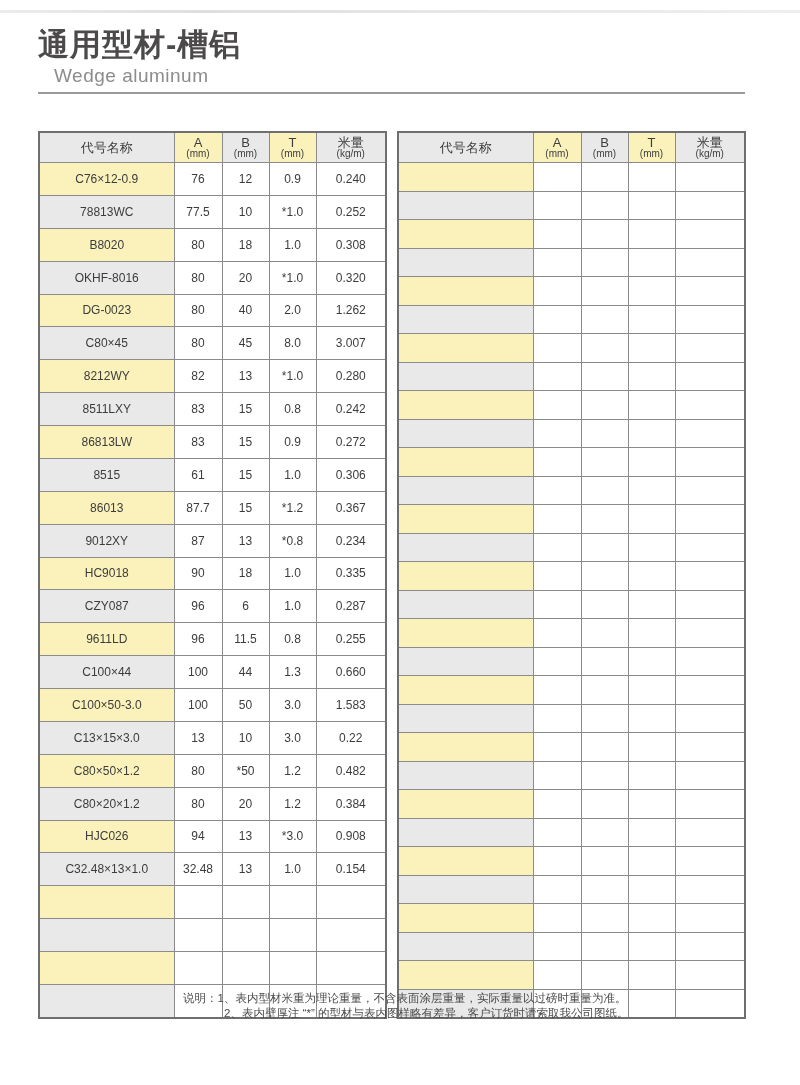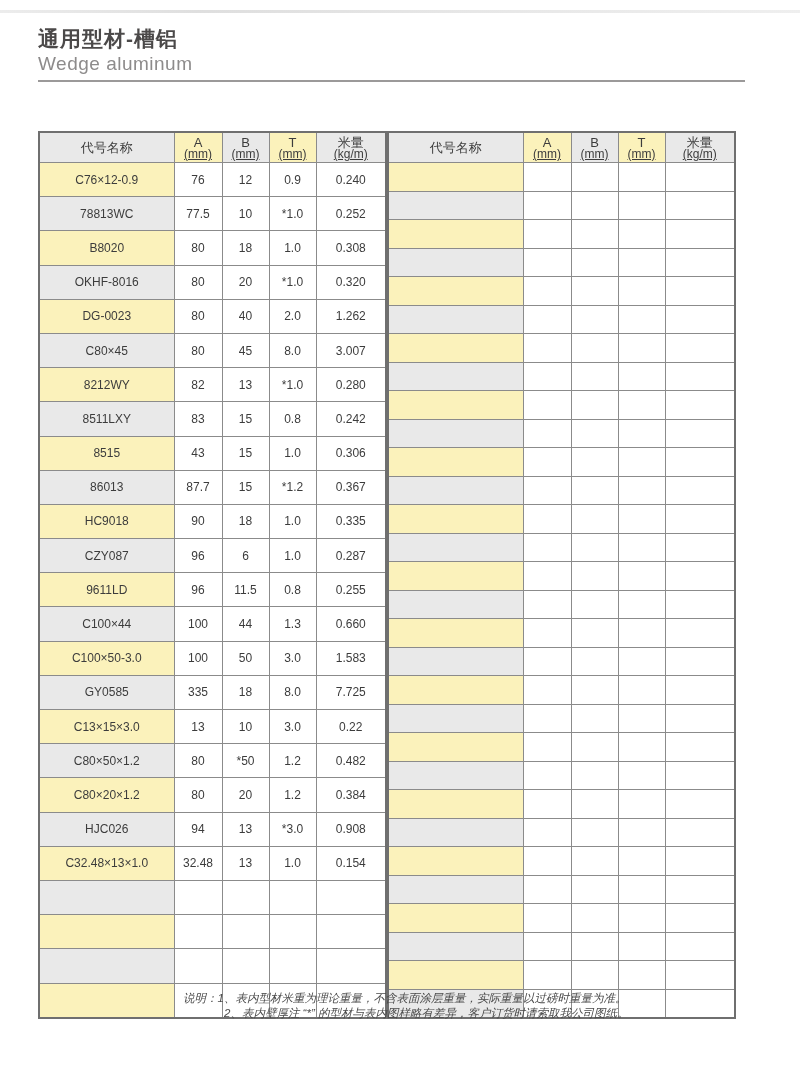--- a/index.html
+++ b/index.html
@@ -16,59 +16,59 @@
   
   .top-streak {
     position: absolute; top: 10px; left: 0; width: 800px; height: 3px;
     background: linear-gradient(to right, #e9e9e9, #d9d9d9 25%, #e3e3e3 60%, #ececec);
     opacity: 0.85;
   }
 
   
   .hdr { position: absolute; left: 38px; top: 27px; width: 707px; }
   .hdr h1 {
-    margin: 0; font-size: 21px; font-weight: bold;
+    margin: 0; font-size: 31px; font-weight: bold;
     color: #4b4949; letter-spacing: 1px; line-height: 1.15;
   }
   .hdr .sub {
-    margin-top: 2px; font-size: 19px; color: #8d8b8b; letter-spacing: 0.5px;
+    margin-top: 2px; font-size: 19px; color: #8d8b8b; letter-spacing: 0.5px; margin-left: 16px;
   }
   .hdr .rule { margin-top: 5px; height: 2px; background: #9b9999; }
 
   
   .tables {
     position: absolute; left: 38px; top: 131px;
-    display: flex;  justify-content: center;
+    display: flex; gap: 10px; justify-content: center;
   }
   table.spec {
     border-collapse: collapse; table-layout: fixed;
     width: 347px; background: #ffffff;
     border: 2px solid #6f6f6f;
   }
   table.spec th, table.spec td {
     border: 1px solid #8b8b8b;
     padding: 0 2px;
     text-align: center;
     overflow: hidden;
     white-space: nowrap;
   }
   table.spec thead th { height: 29px; background: #e9e9e9; font-weight: normal; }
   table.spec thead th.hl { background: #fbf2bb; }
   .th-main { display: block; font-size: 13px; line-height: 13px; color: #3d3d3d; }
-  .th-unit { display: block; font-size: 12px; line-height: 10px; color: #3d3d3d; text-decoration: underline; }
+  .th-unit { display: block; font-size: 10px; line-height: 10px; color: #3d3d3d; }
   .th-name, .th-weight { font-size: 13px; }
 
   table.spec tbody td { height: 27.5px; font-size: 12px; color: #3c3c3c; background: #ffffff; }
   table.spec tbody tr:nth-child(odd)  td.c-name { background: #fbf2bb; }
   table.spec tbody tr:nth-child(even) td.c-name { background: #e9e9e9; }
 
   
   .notes {
     position: absolute; left: 183px; top: 991px;
-    font-size: 11.5px; line-height: 15px; color: #4a4a4a; font-style: italic;
+    font-size: 11.5px; line-height: 15px; color: #4a4a4a;
   }
   .notes .row { white-space: nowrap; }
   .notes .indent { padding-left: 41px; }
 </style>
 </head>
 <body>
 
 <div class="page">
 
   <div class="top-streak"></div>
@@ -161,34 +161,48 @@
             <td class="c-num">0.280</td>
           </tr>
           <tr>
             <td class="c-name">8511LXY</td>
             <td class="c-num">83</td>
             <td class="c-num">15</td>
             <td class="c-num">0.8</td>
             <td class="c-num">0.242</td>
           </tr>
           <tr>
+            <td class="c-name">86813LW</td>
+            <td class="c-num">83</td>
+            <td class="c-num">15</td>
+            <td class="c-num">0.9</td>
+            <td class="c-num">0.272</td>
+          </tr>
+          <tr>
             <td class="c-name">8515</td>
-            <td class="c-num">43</td>
+            <td class="c-num">61</td>
             <td class="c-num">15</td>
             <td class="c-num">1.0</td>
             <td class="c-num">0.306</td>
           </tr>
           <tr>
             <td class="c-name">86013</td>
             <td class="c-num">87.7</td>
             <td class="c-num">15</td>
             <td class="c-num">*1.2</td>
             <td class="c-num">0.367</td>
           </tr>
           <tr>
+            <td class="c-name">9012XY</td>
+            <td class="c-num">87</td>
+            <td class="c-num">13</td>
+            <td class="c-num">*0.8</td>
+            <td class="c-num">0.234</td>
+          </tr>
+          <tr>
             <td class="c-name">HC9018</td>
             <td class="c-num">90</td>
             <td class="c-num">18</td>
             <td class="c-num">1.0</td>
             <td class="c-num">0.335</td>
           </tr>
           <tr>
             <td class="c-name">CZY087</td>
             <td class="c-num">96</td>
             <td class="c-num">6</td>
@@ -208,27 +222,20 @@
             <td class="c-num">44</td>
             <td class="c-num">1.3</td>
             <td class="c-num">0.660</td>
           </tr>
           <tr>
             <td class="c-name">C100×50-3.0</td>
             <td class="c-num">100</td>
             <td class="c-num">50</td>
             <td class="c-num">3.0</td>
             <td class="c-num">1.583</td>
-          </tr>
-          <tr>
-            <td class="c-name">GY0585</td>
-            <td class="c-num">335</td>
-            <td class="c-num">18</td>
-            <td class="c-num">8.0</td>
-            <td class="c-num">7.725</td>
           </tr>
           <tr>
             <td class="c-name">C13×15×3.0</td>
             <td class="c-num">13</td>
             <td class="c-num">10</td>
             <td class="c-num">3.0</td>
             <td class="c-num">0.22</td>
           </tr>
           <tr>
             <td class="c-name">C80×50×1.2</td>

